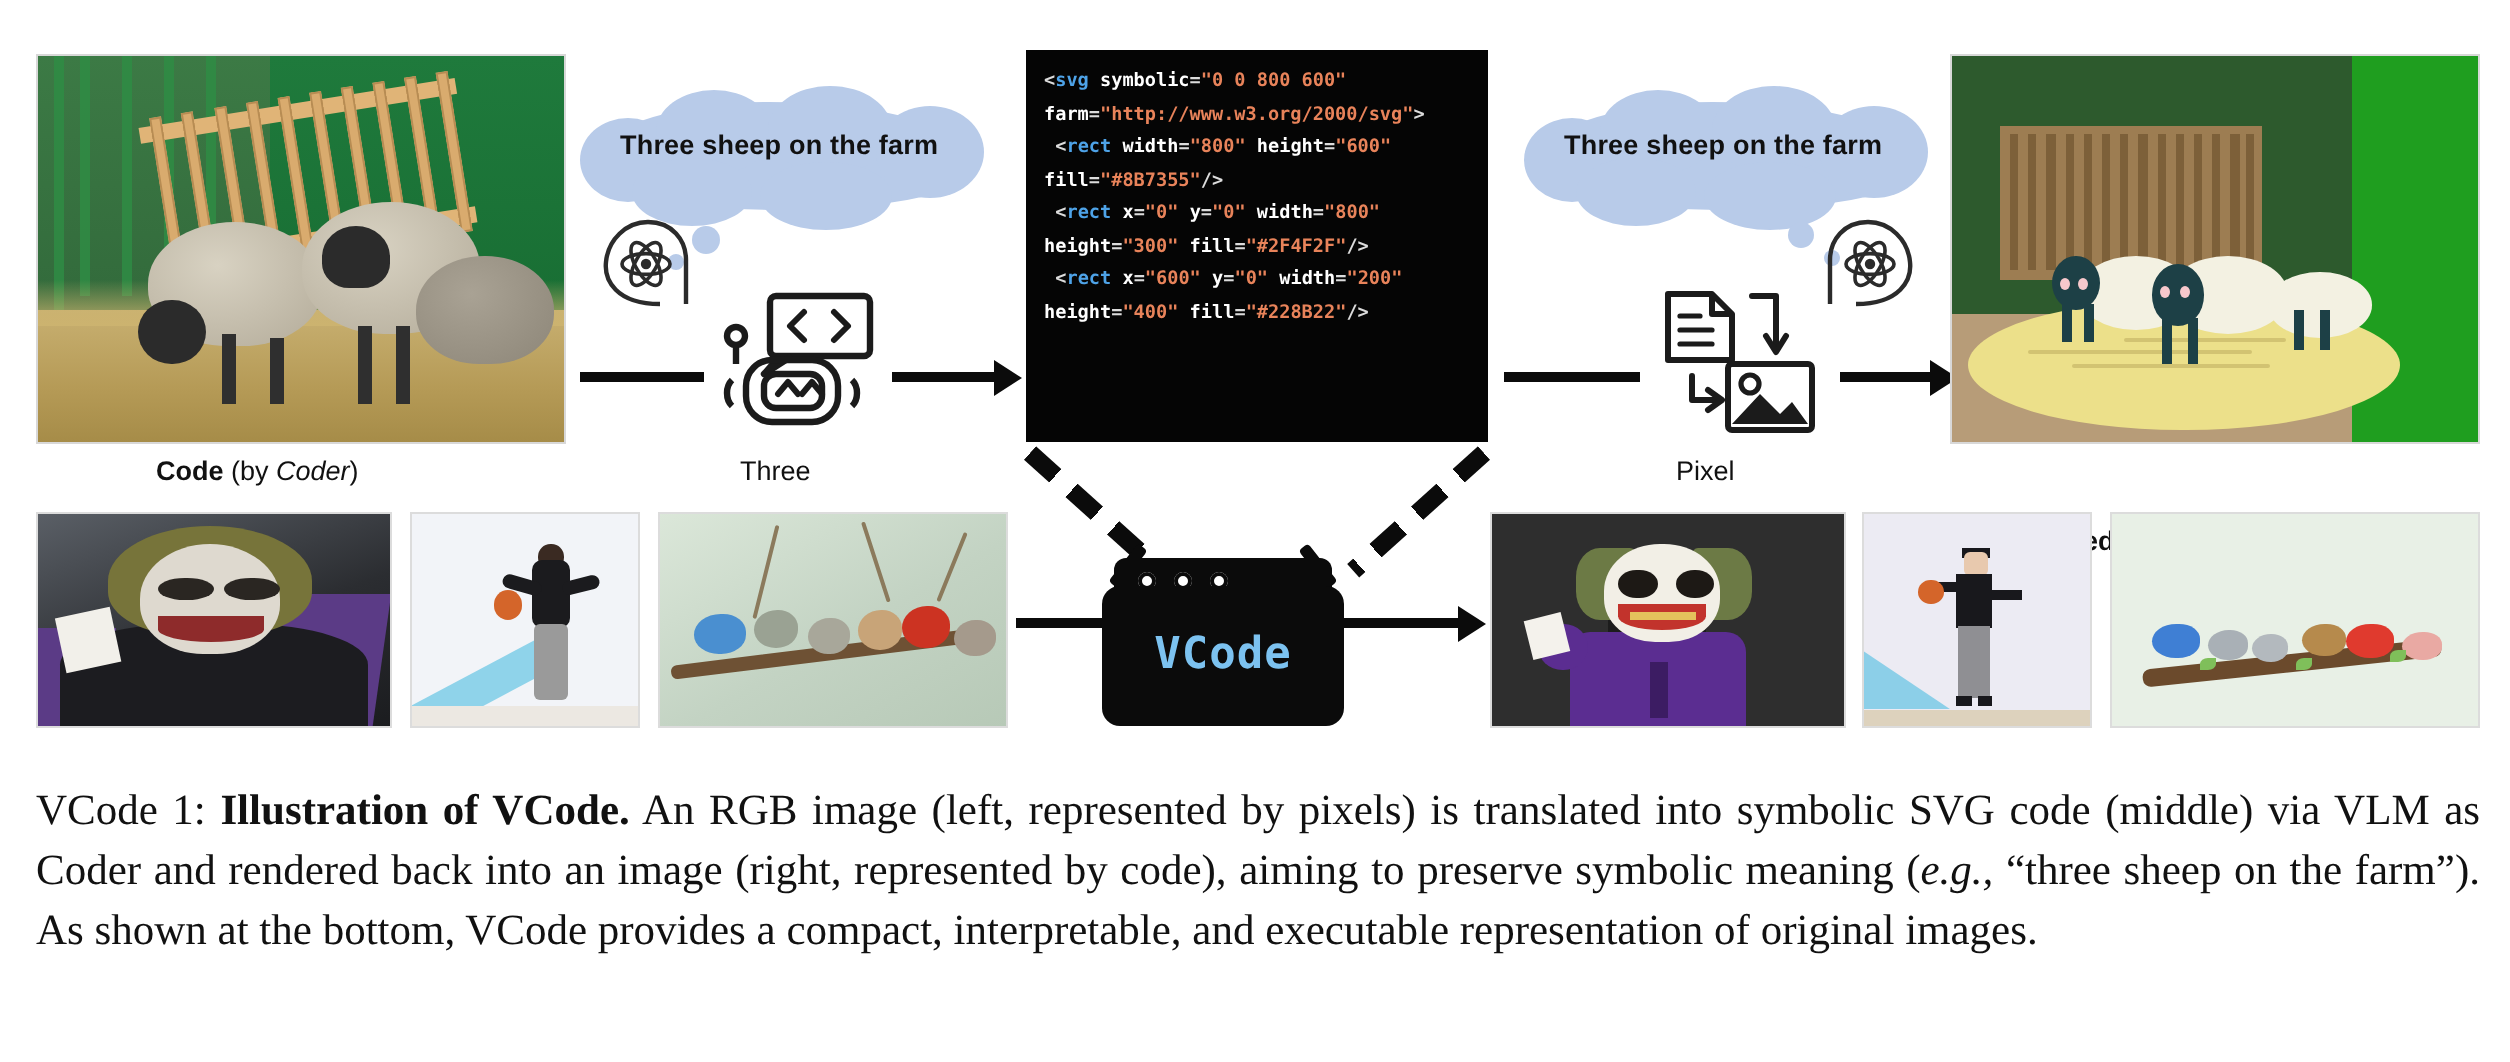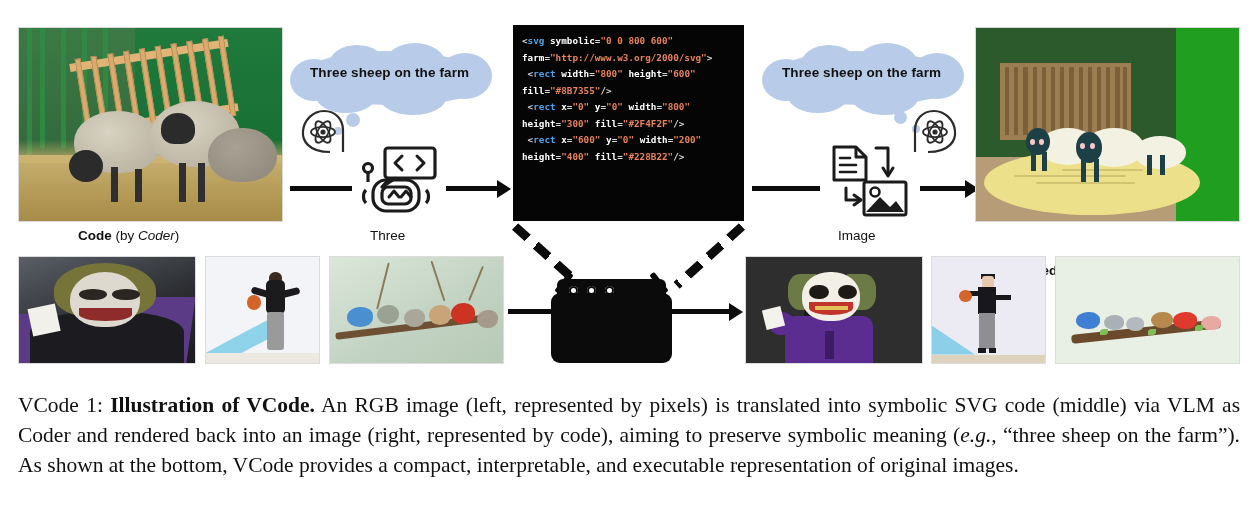--- a/index.html
+++ b/index.html
@@ -358,34 +358,35 @@
     <div class="rs-leg" style="left:40%;top:68%;height:12%;"></div>
     <div class="rs-leg" style="left:45%;top:68%;height:12%;"></div>
     <div class="rs-leg" style="left:65%;top:66%;height:10%;"></div>
     <div class="rs-leg" style="left:70%;top:66%;height:10%;"></div>
   </div>
 
   <div class="lbl-row" style="left:78px;top:228px;">
     <b>Code</b><span> (by </span><i>Coder</i><span>)</span>
   </div>
   <div class="lbl-row" style="left:370px;top:228px;">Three</div>
-  <div class="lbl-row" style="left:838px;top:228px;">Image</div>
+  <div class="lbl-row" style="left:838px;top:228px;">Pixel</div>
   <div class="lbl-row" style="left:995px;top:228px;margin-top:35px;">
     <b>Rendered Image</b><span> (by </span><i>Code</i><span>)</span>
   </div>
 
   <div id="vcode-logo">
     <div class="ear" style="left:10px;transform:rotate(38deg);"></div>
     <div class="ear" style="right:10px;transform:rotate(-38deg);"></div>
     <div class="bar">
       <div class="dt" style="left:12px;"></div>
       <div class="dt" style="left:30px;"></div>
       <div class="dt" style="left:48px;"></div>
     </div>
     <div class="body"></div>
+    <div class="lbl">VCode</div>
   </div>
 
   <div class="arrow noHead" style="left:508px;top:309px;width:46px;"></div>
 
   <div class="arrow" style="left:672px;top:309px;width:58px;"></div>
 
   <div class="thumb" id="joker-photo">
     <div class="jk-bg"></div>
     <div class="jk-purpleL"></div>
     <div class="jk-purple"></div>

